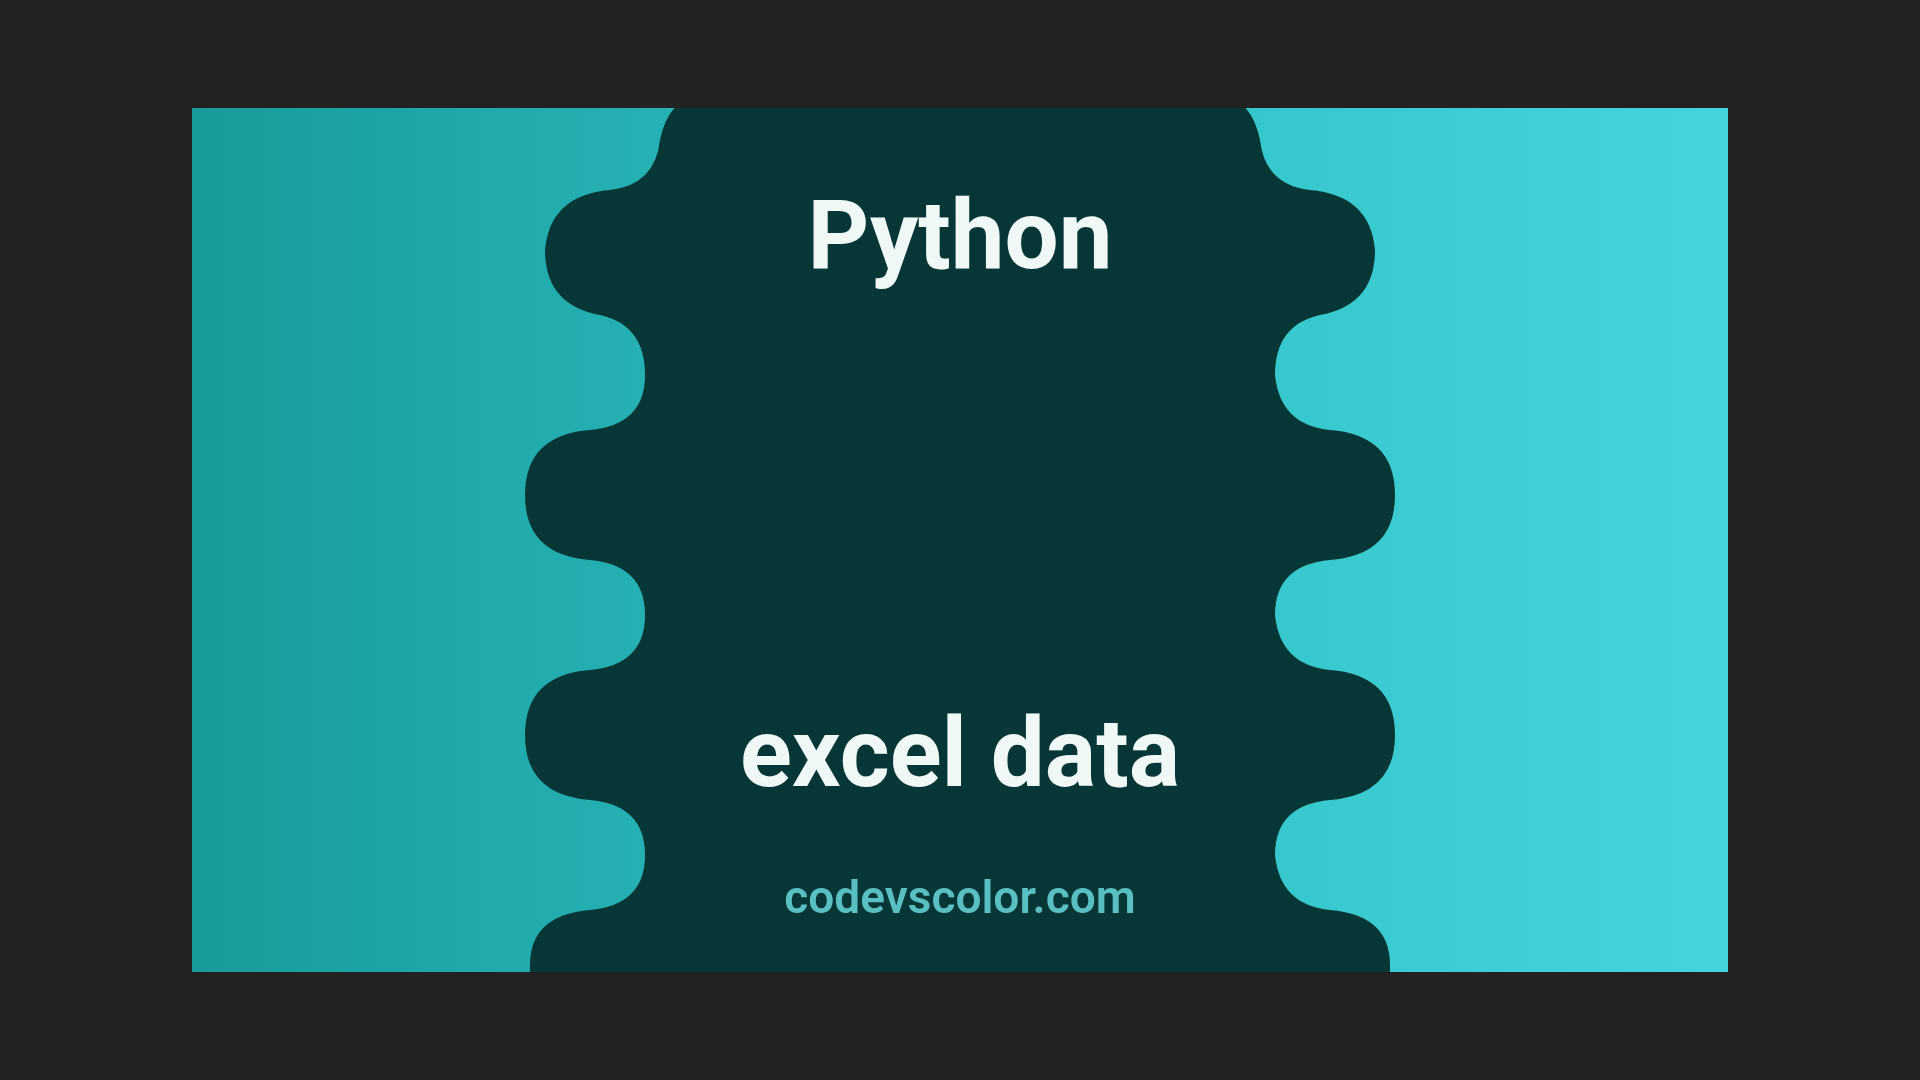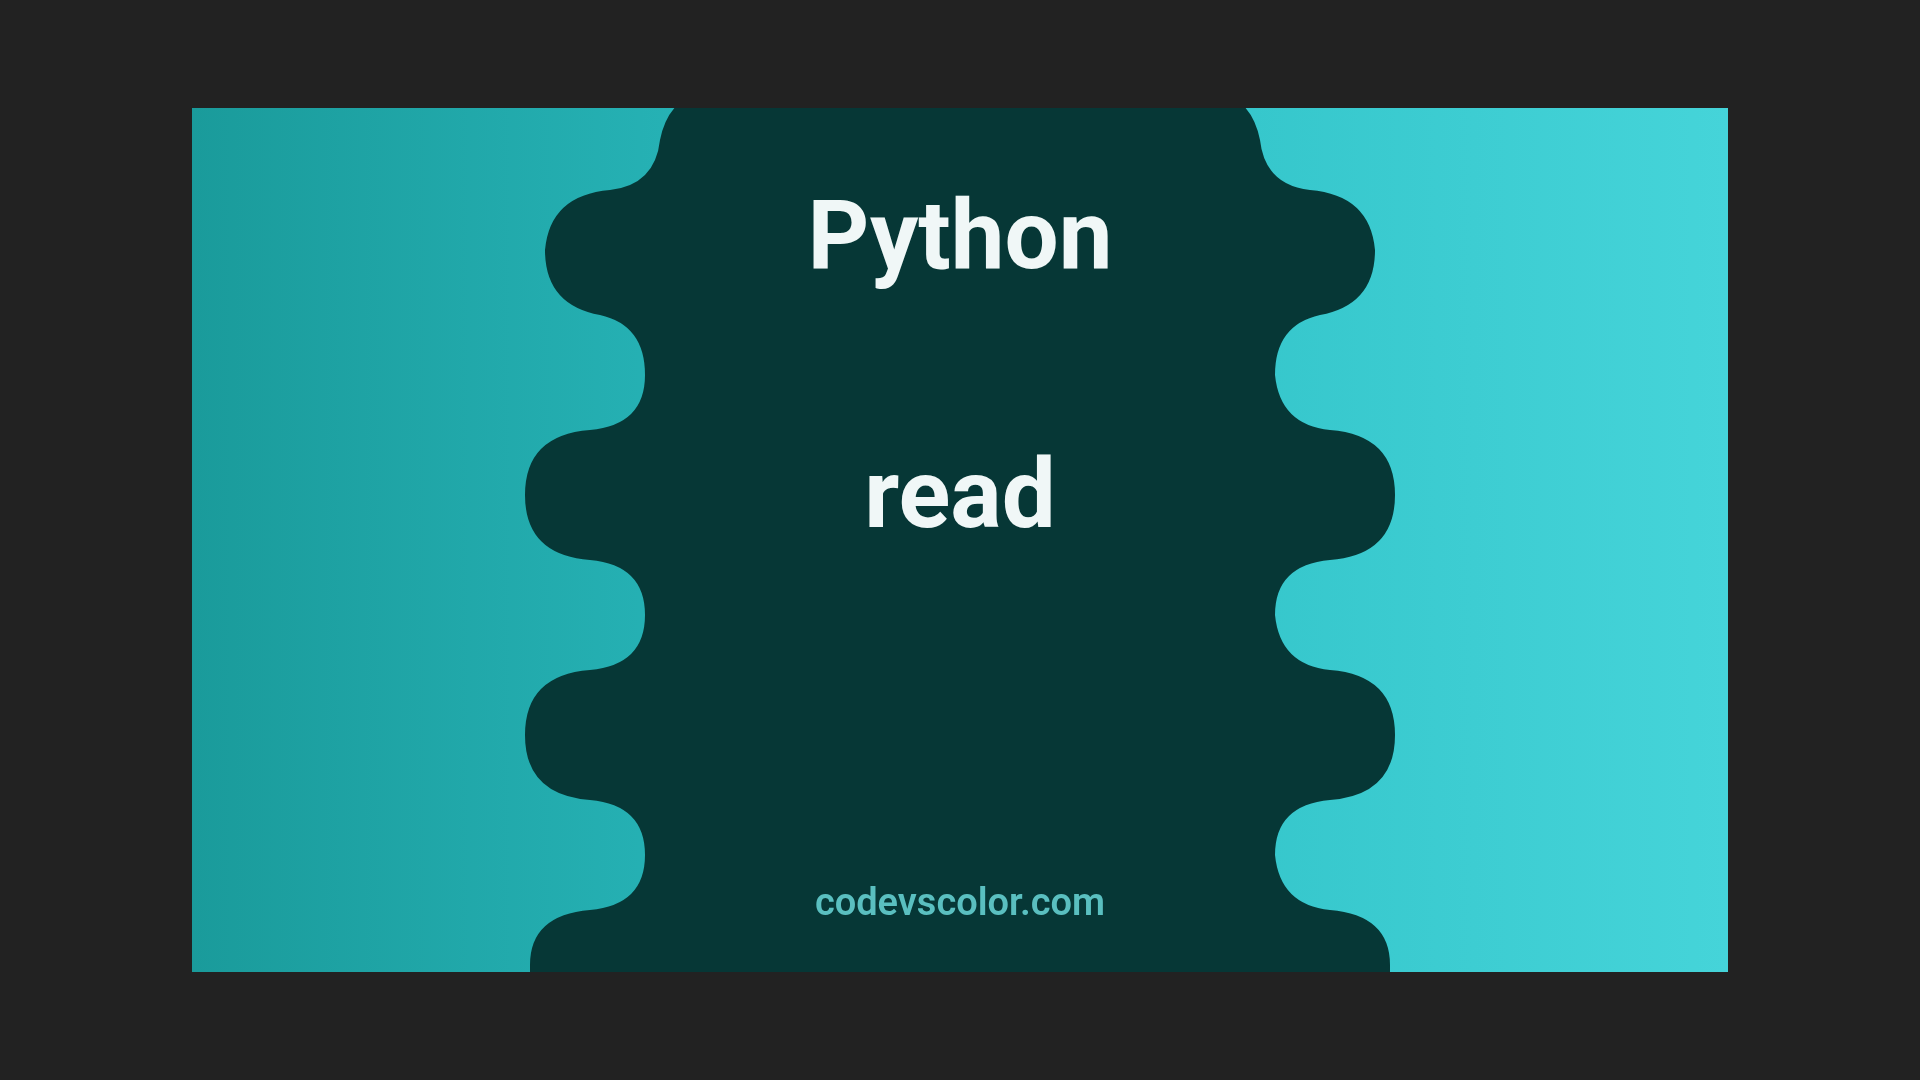--- a/index.html
+++ b/index.html
@@ -55,21 +55,21 @@
     }
     
     .credit {
       position: absolute;
       bottom: 48px;
       left: 50%;
       transform: translateX(-50%);
       color: #5abfc0;
       font-family: -apple-system, BlinkMacSystemFont, 'Segoe UI', Roboto, Helvetica, Arial, sans-serif;
       font-weight: 600;
-      font-size: 38px;
+      font-size: 46px;
     }
   </style>
 </head>
 <body>
 
 <div class="banner-container">
   <div class="blob">
     <svg viewBox="0 0 1100 900" xmlns="http://www.w3.org/2000/svg">
       <path fill="#063736" d="
         M 310 0
@@ -107,18 +107,18 @@
         Q 140 105 200 100
         Q 245 95 250 50
         Q 260 0 310 0
         Z
       "></path>
     </svg>
   </div>
 
   <div class="title-text">
     <span>Python</span><br>
-    <span>read</span><br>
     <br>
+    <span>excel data</span><br>
   </div>
 
   <div class="credit">codevscolor.com</div>
 </div>
 
 </body></html>

